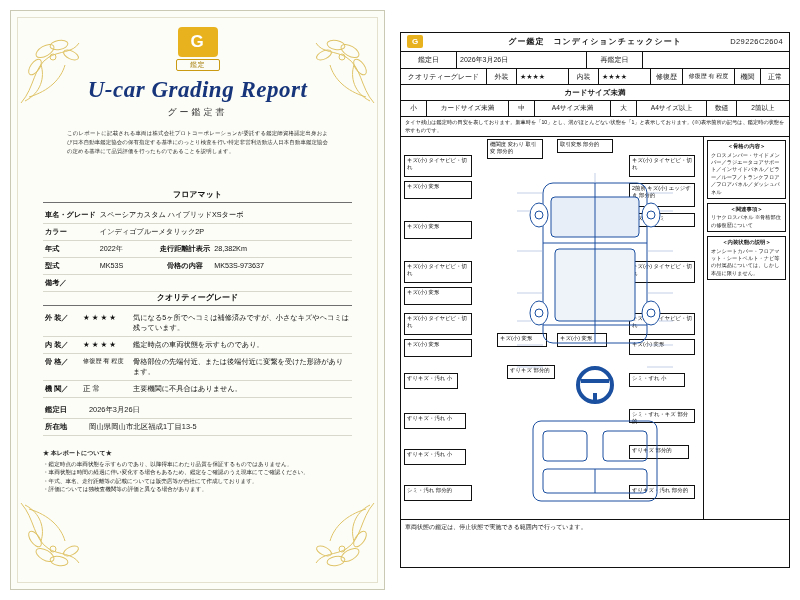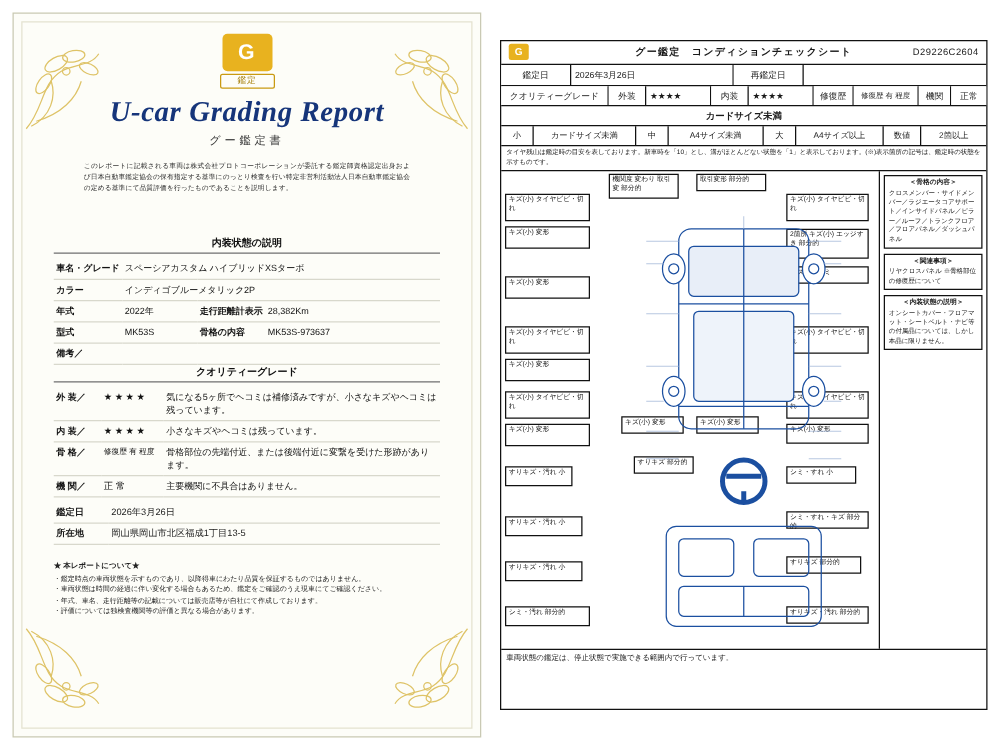--- a/index.html
+++ b/index.html
@@ -68,21 +68,21 @@
     text-align:center;font-size:8px;font-weight:bold;color:#111;
     border-bottom:1px solid #6f6f6f;padding-bottom:2px;
   }
   .sh1{top:178px;}
   .sh2{top:281px;}
 
   .tbl{position:absolute;left:32px;right:32px;font-size:7.2px;color:#111;}
   .tbl table{border-collapse:collapse;width:100%;}
   .tbl td{padding:3px 2px;vertical-align:top;border-bottom:1px solid #d8d8cc;}
   .tbl td.lbl{width:34px;font-weight:bold;white-space:nowrap;}
-  .tbl td.lbl2{width:42px;font-weight:bold;white-space:nowrap;}
+  .tbl td.lbl2{width:42px;font-weight:bold;white-space:nowrap;text-align:center;}
   .stars{color:#111;letter-spacing:2px;font-size:7.5px;}
 
   .info-tbl{position:absolute;left:32px;right:32px;top:391px;font-size:7.4px;}
   .info-tbl table{border-collapse:collapse;width:100%;}
   .info-tbl td{padding:3px 2px;border-bottom:1px solid #d8d8cc;}
   .info-tbl td.lbl{width:40px;font-weight:bold;}
 
   .footnote{
     position:absolute;left:32px;right:32px;top:438px;
     font-size:5.6px;line-height:8.6px;color:#222;
@@ -217,21 +217,21 @@
 
     <div class="goo-logo">
       <div class="goo-badge">G</div>
       <div class="goo-sub">鑑定</div>
     </div>
 
     <div class="cert-title">U-car Grading Report</div>
     <div class="cert-subtitle">グー鑑定書</div>
     <div class="cert-note">このレポートに記載される車両は株式会社プロトコーポレーションが委託する鑑定師資格認定出身および日本自動車鑑定協会の保有指定する基準にのっとり検査を行い特定非営利活動法人日本自動車鑑定協会の定める基準にて品質評価を行ったものであることを説明します。</div>
 
-    <div class="sec-head sh1">内装状態の説明</div>
+    <div class="sec-head sh1">フロアマット</div>
 
     <div class="tbl" style="top:196px;">
       <table>
         <tbody>
             <tr>
           <td class="lbl">車名・グレード</td>
           <td colspan="3">スペーシアカスタム ハイブリッドXSターボ</td>
         </tr>
         <tr>
           <td class="lbl">カラー</td>
@@ -263,21 +263,21 @@
       <table>
         <tbody>
             <tr>
           <td class="lbl">外 装／</td>
           <td class="stars" style="width:46px;">★★★★</td>
           <td>気になる5ヶ所でヘコミは補修済みですが、小さなキズやヘコミは残っています。</td>
         </tr>
         <tr>
           <td class="lbl">内 装／</td>
           <td class="stars">★★★★</td>
-          <td>小さなキズやヘコミは残っています。</td>
+          <td>鑑定時点の車両状態を示すものであり。</td>
         </tr>
         <tr>
           <td class="lbl">骨 格／</td>
           <td class="stars" style="font-size:6.2px;letter-spacing:0;">修復歴 有 程度</td>
           <td>骨格部位の先端付近、または後端付近に変繋を受けた形跡があります。</td>
         </tr>
         <tr>
           <td class="lbl">機 関／</td>
           <td class="stars" style="letter-spacing:0;">正 常</td>
           <td>主要機関に不具合はありません。</td>

